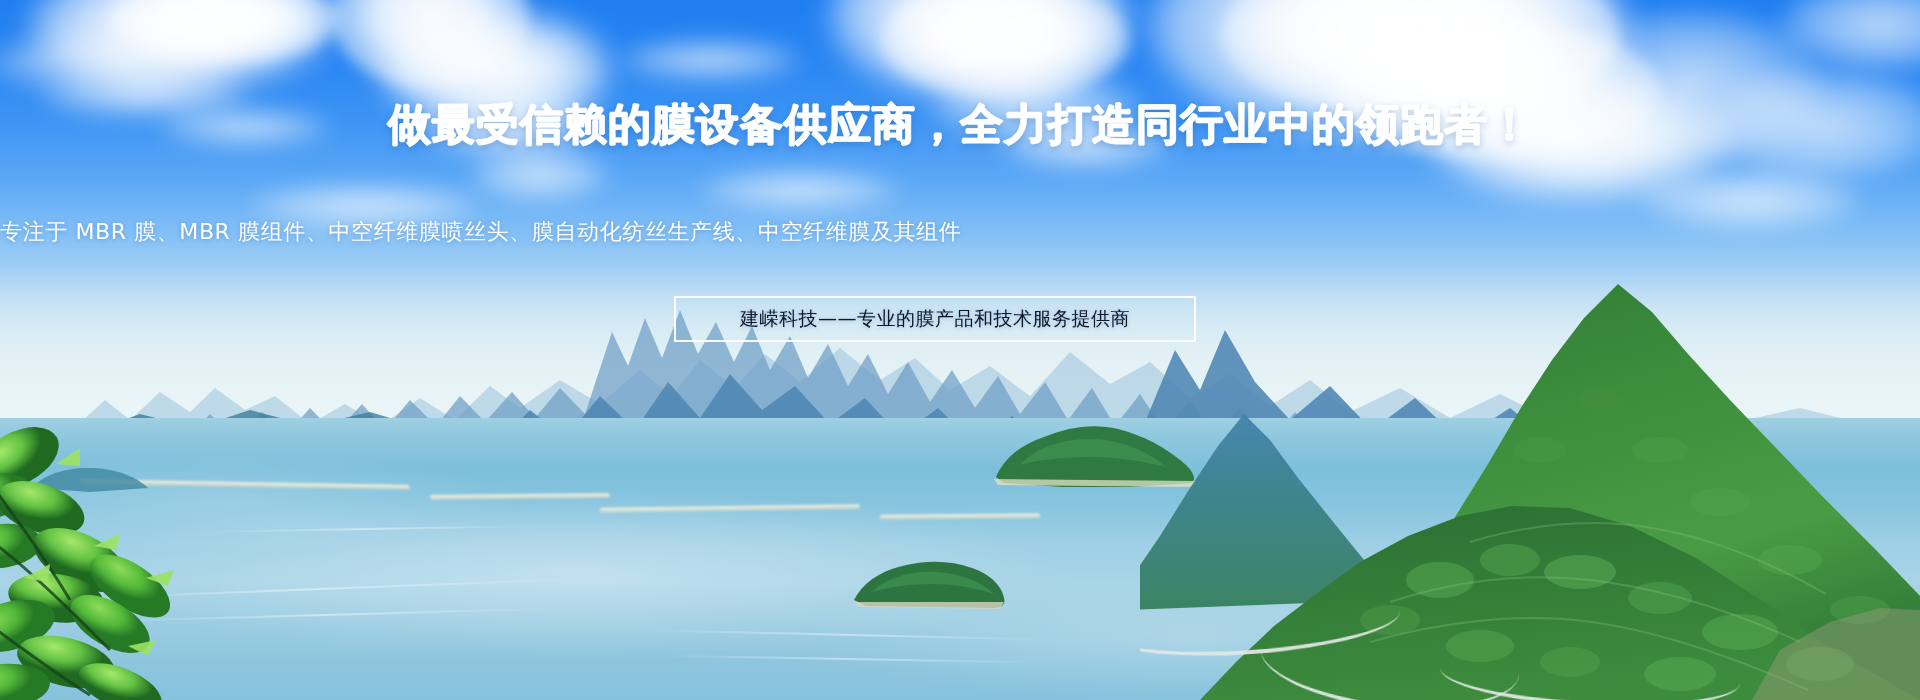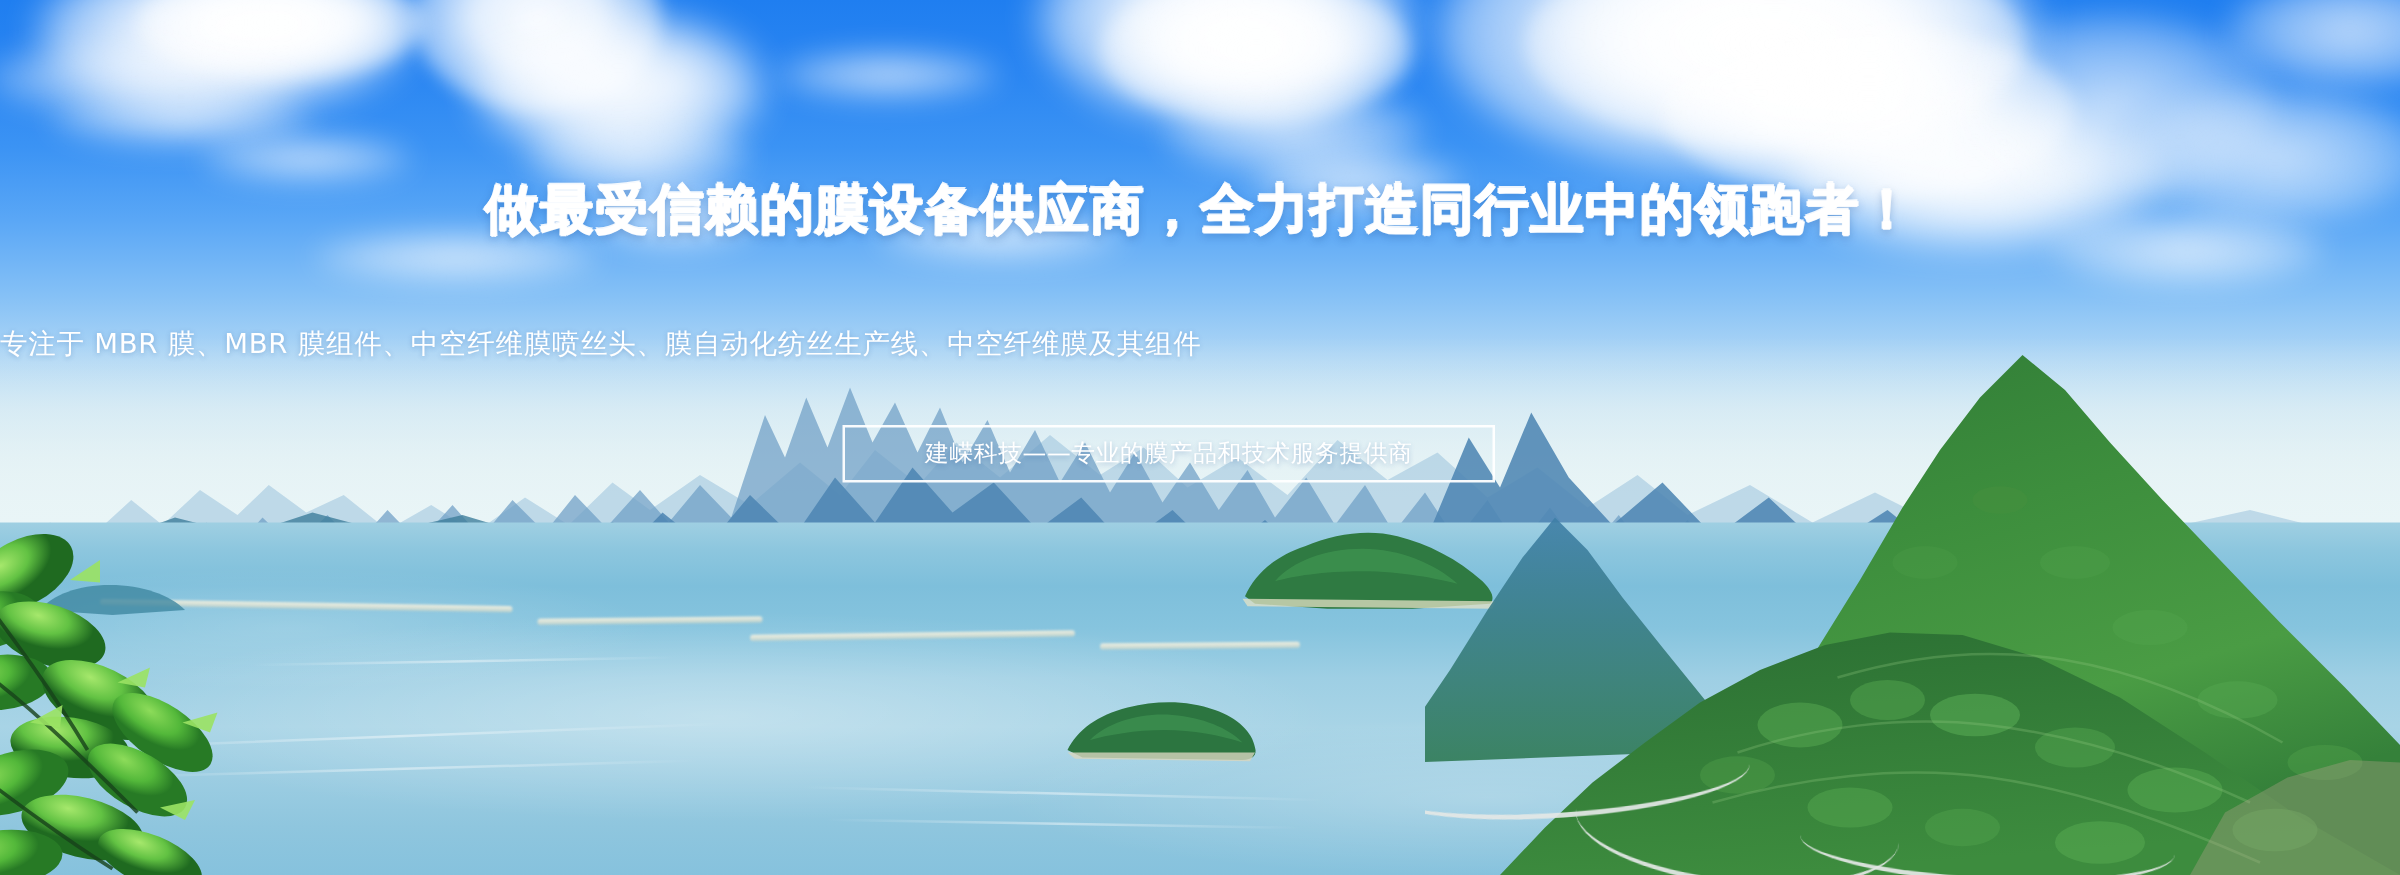--- a/index.html
+++ b/index.html
@@ -102,21 +102,21 @@
   }
 
   
   .foliage{position:absolute;left:-30px;top:400px;width:300px;height:310px;}
 
   
   .island{position:absolute;}
   .island svg{display:block;}
 
   
-  .textLayer{position:absolute;left:0;top:0;width:1920px;height:620px;margin-top:44px;}
+  .textLayer{position:absolute;left:0;top:0;width:1920px;height:620px;}
 
   .headline{
     position:absolute;left:0;top:96px;width:1920px;
     text-align:center;
     color:#ffffff;
     font-family:"DejaVu Sans","Liberation Sans",sans-serif;
     font-size:43px;
     font-weight:bold;
     letter-spacing:1px;
     line-height:56px;
@@ -145,21 +145,21 @@
 
   .taglineBox{
     position:absolute;
     left:674px;top:296px;
     width:522px;height:46px;
     border:2px solid rgba(255,255,255,.95);
     box-sizing:border-box;
     display:flex;align-items:center;justify-content:center;
   }
   .taglineText{
-    color:#ffffff;
+    color:#0f172a;
     font-family:"DejaVu Sans","Liberation Sans",sans-serif;
     font-size:19px;
     letter-spacing:.5px;
     white-space:nowrap;
     text-shadow:0 1px 4px rgba(30,80,150,.30);
   }
 </style>
 </head>
 <body>
 

